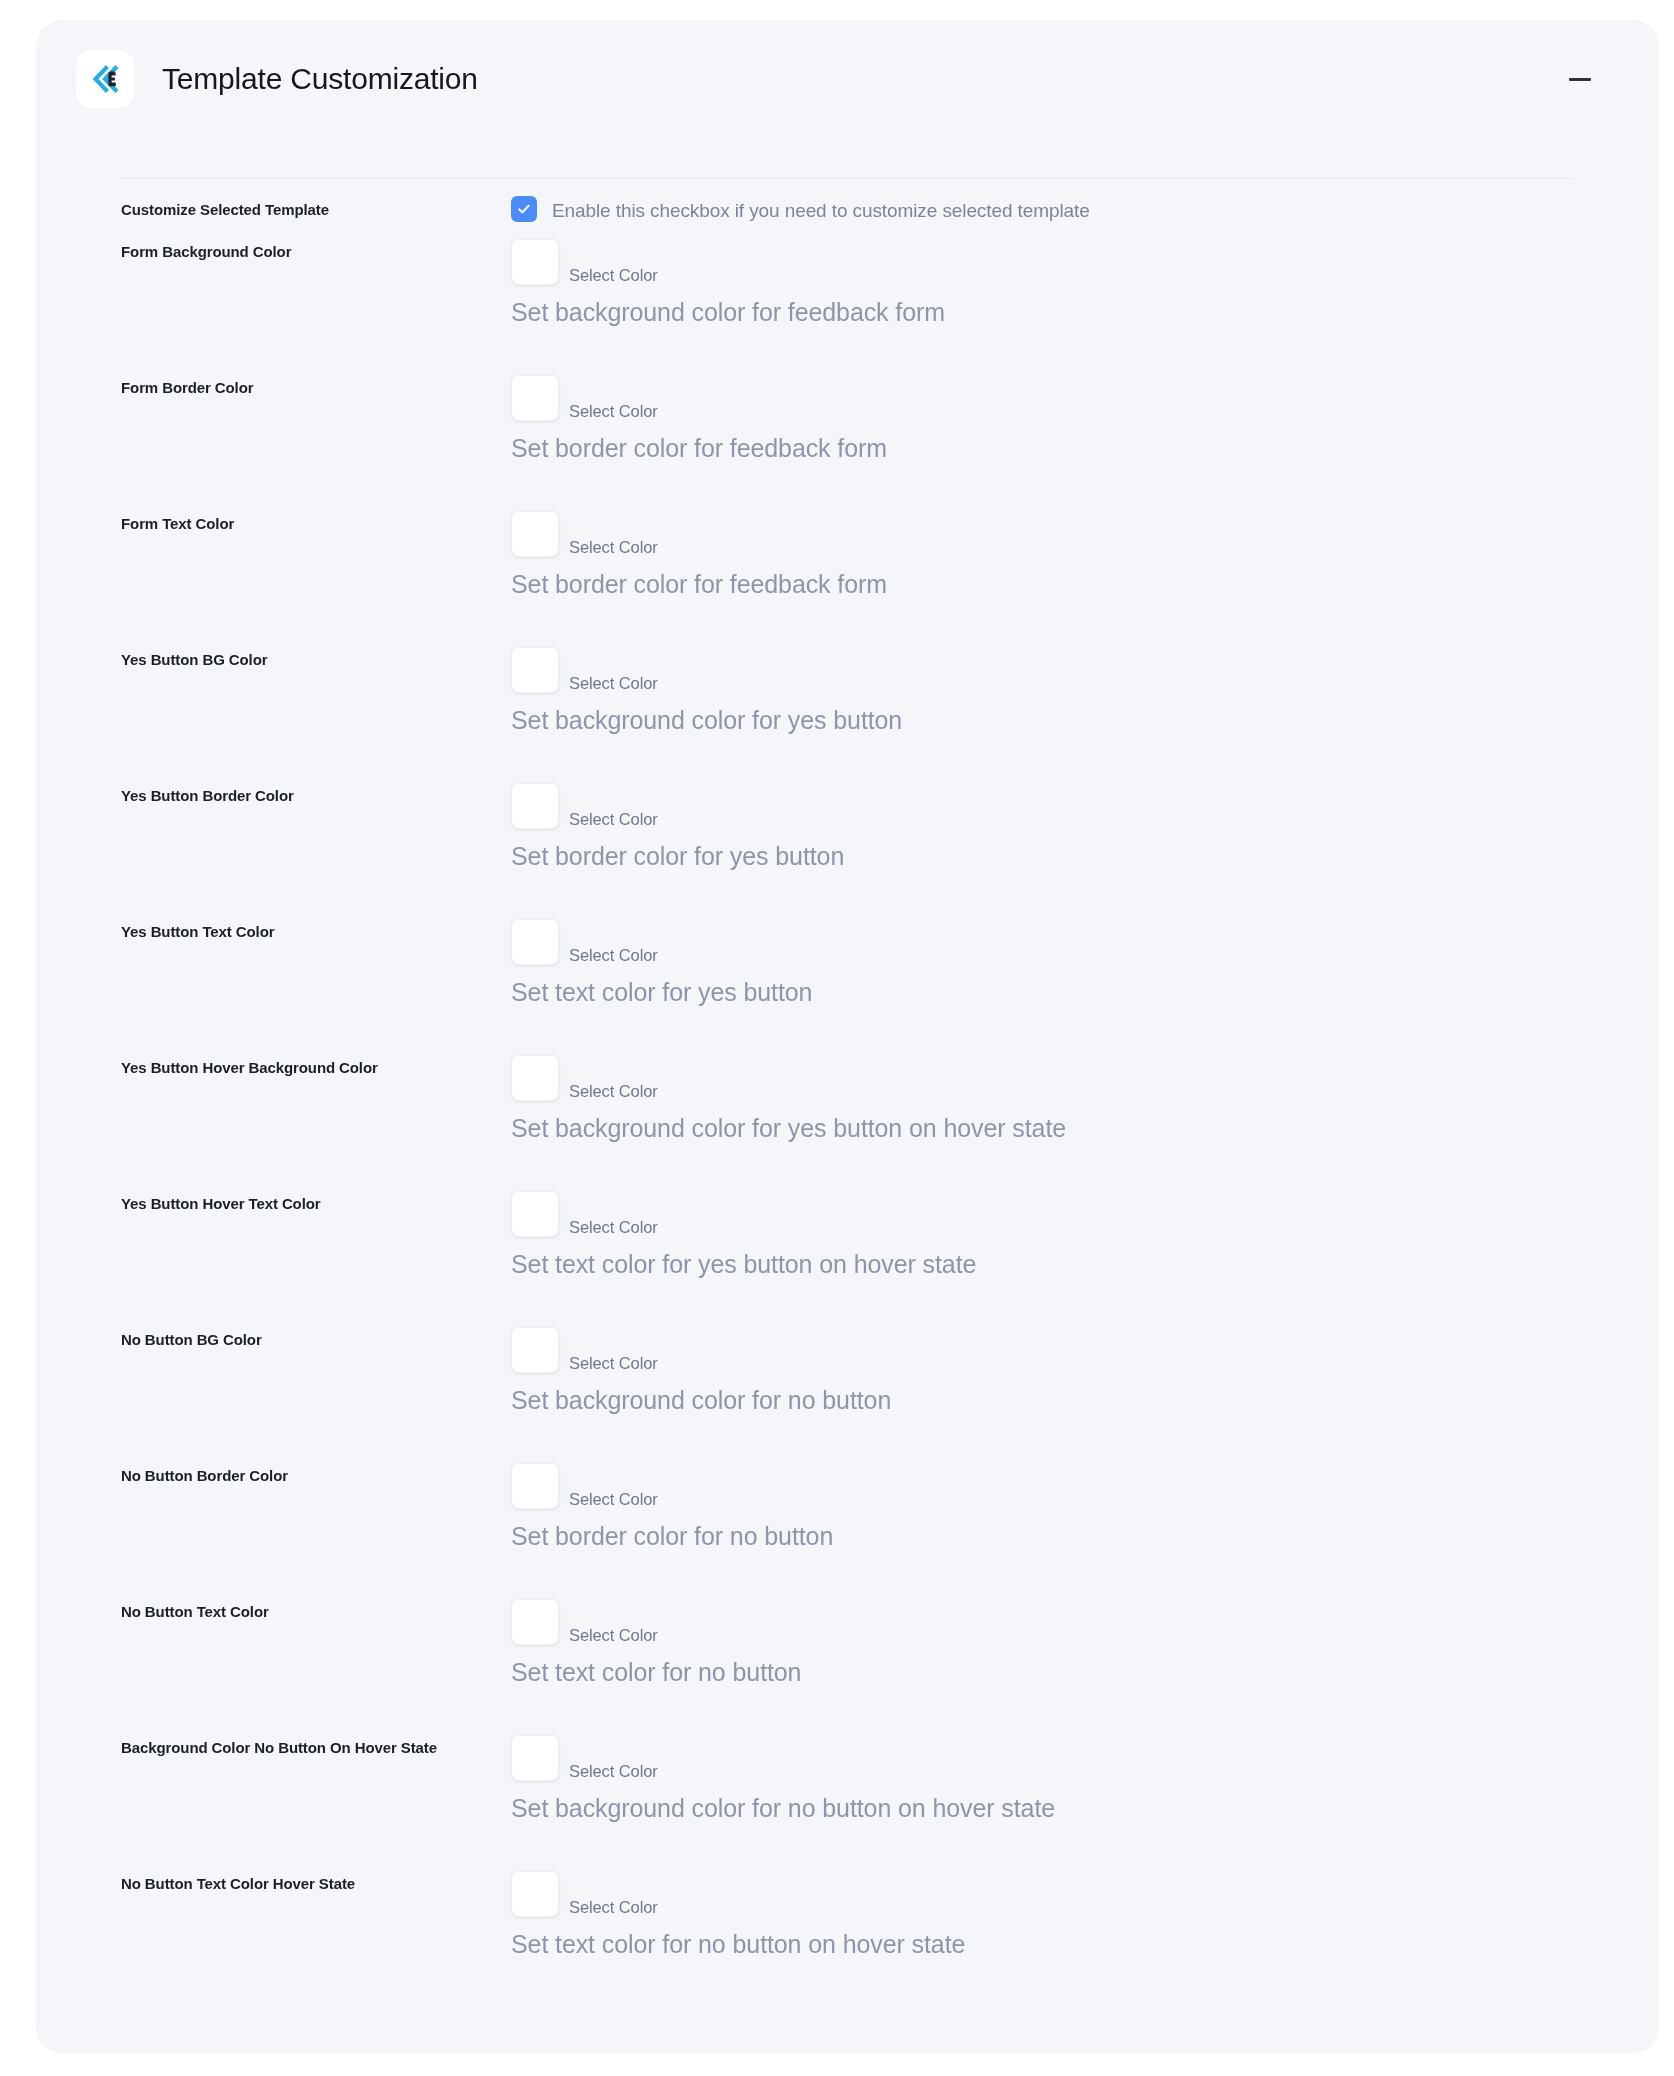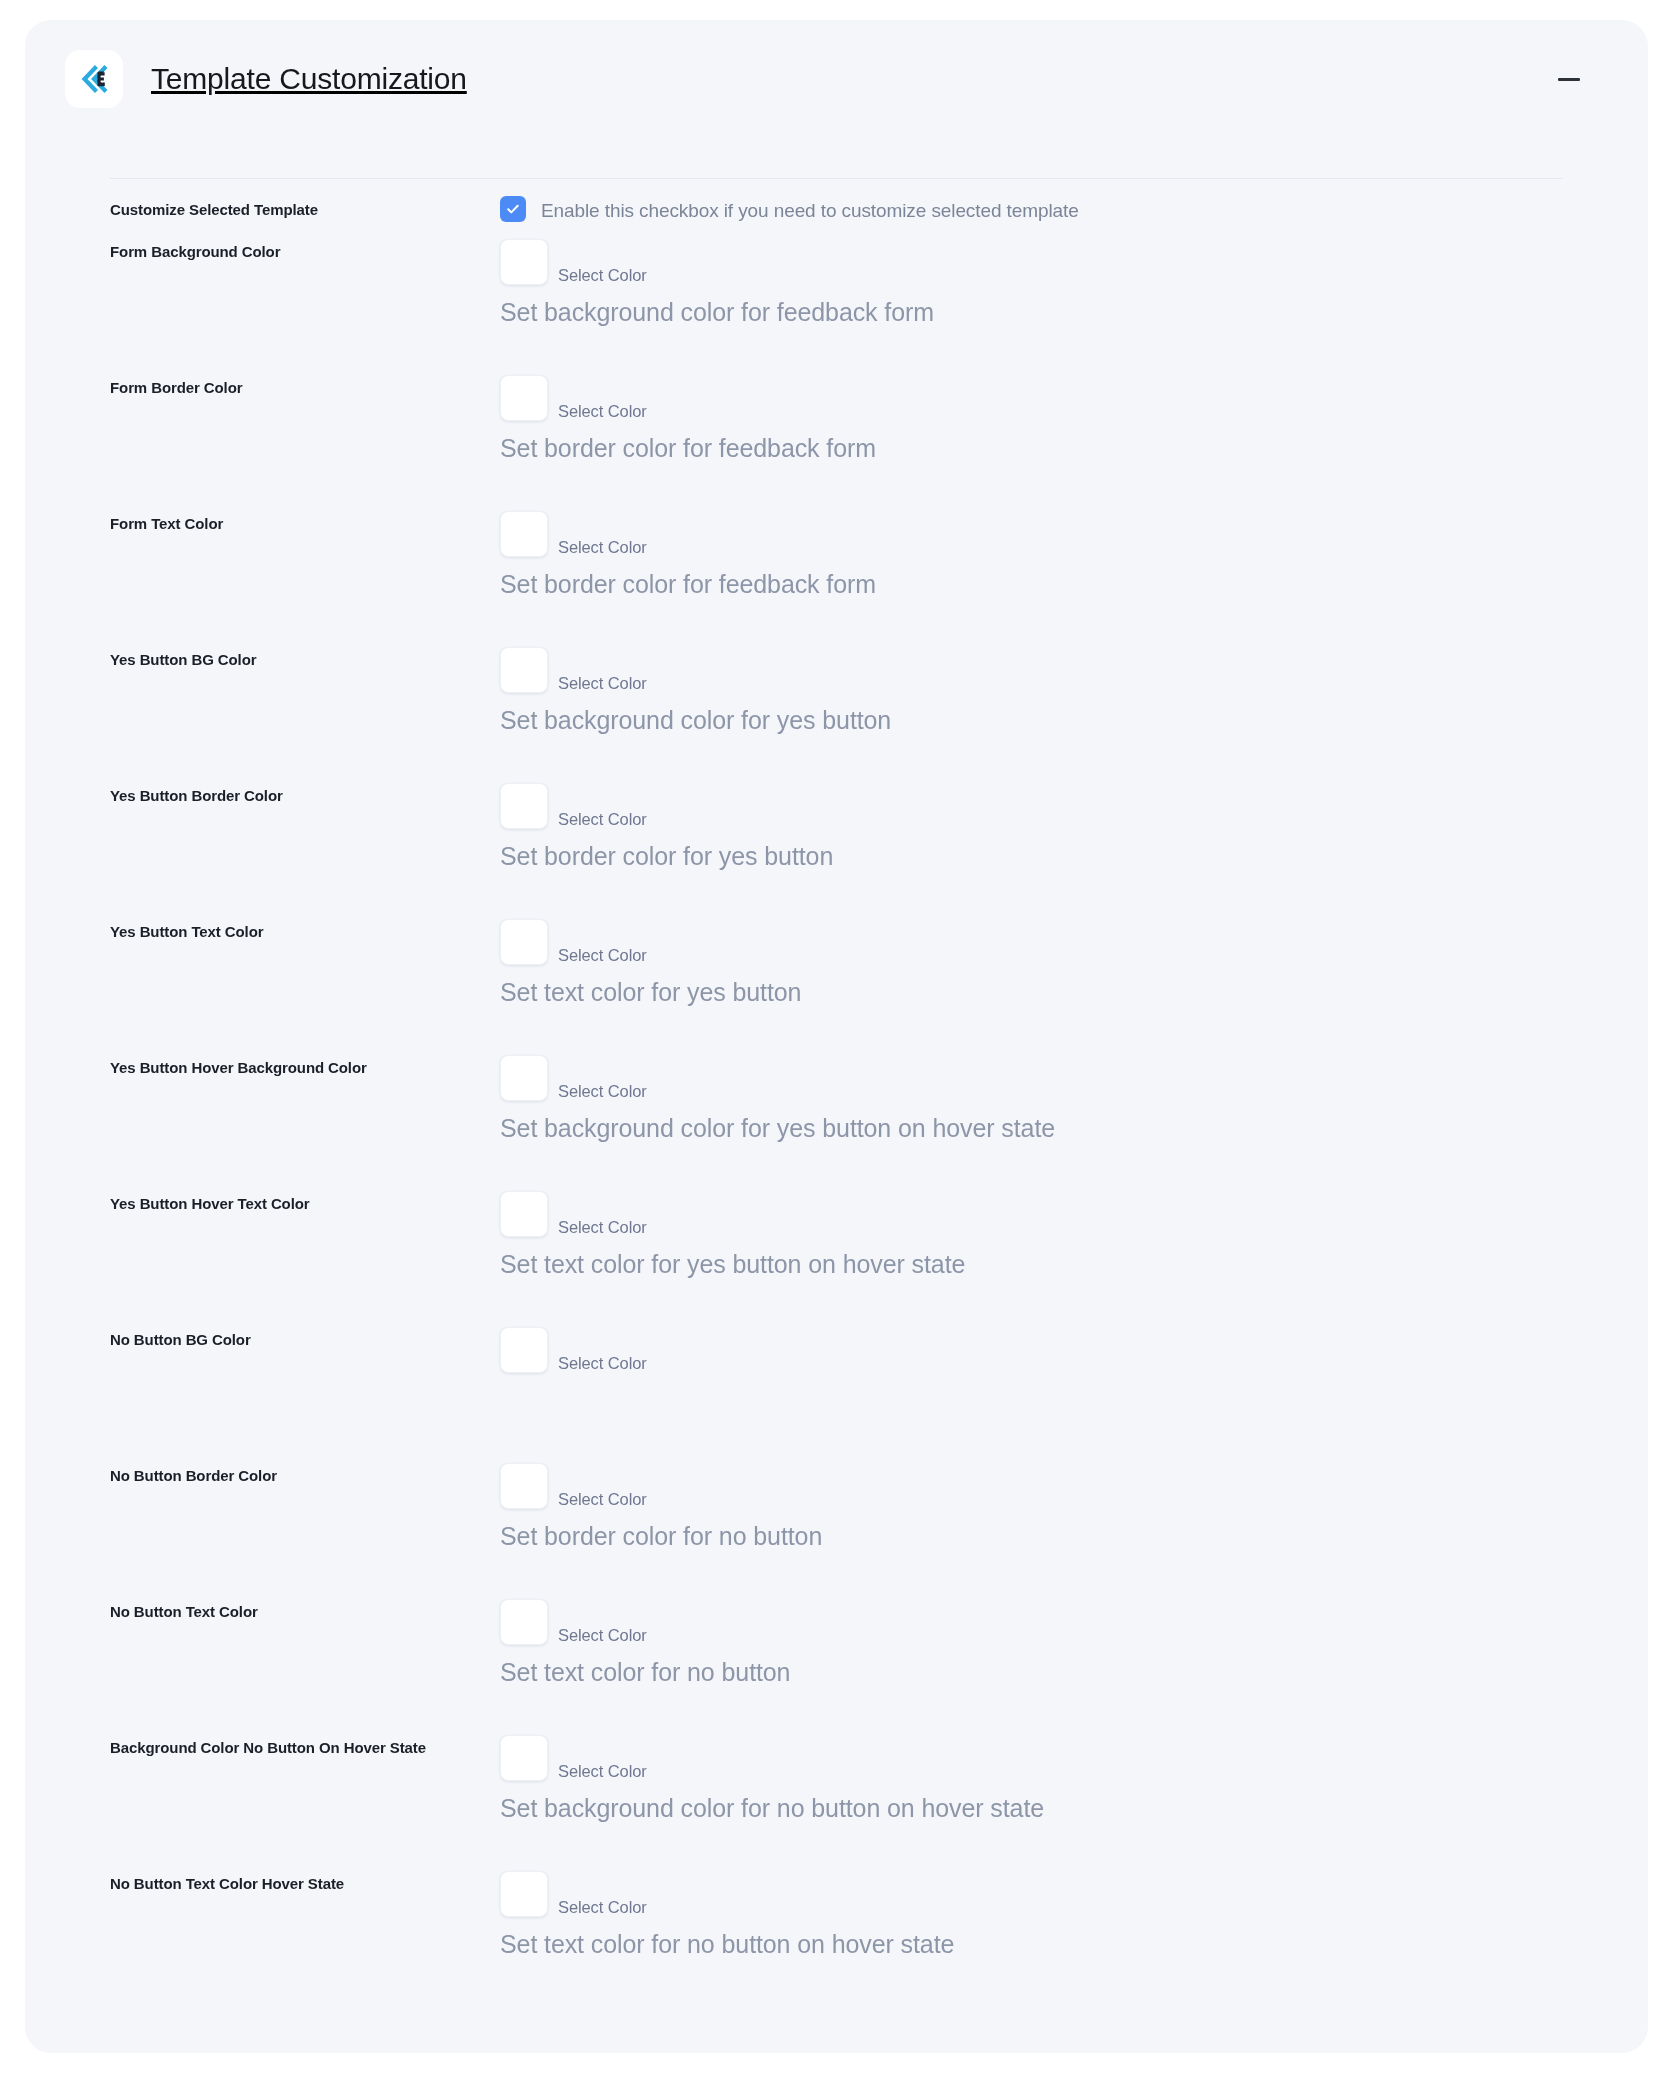--- a/index.html
+++ b/index.html
@@ -16,27 +16,26 @@
     position: relative;
     width: 1674px;
     height: 2076px;
     background: #ffffff;
     overflow: hidden;
   }
 
   
   .panel {
     position: absolute;
-    left: 25px;
+    left: 36px;
     top: 20px;
     width: 1623px;
     height: 2033px;
     background: #f4f6fa;
     border-radius: 26px;
-    text-decoration: underline;
   }
 
   
   .panel-header {
     position: relative;
     height: 118px;
     display: flex;
     align-items: center;
     padding: 0 60px 0 40px;
   }
@@ -315,20 +314,21 @@
     </div>
   </div>
 
   <div class="row color-row">
     <div class="row-label">No Button BG Color</div>
     <div class="row-control">
       <div class="swatch-line">
         <span class="swatch" style="background: rgb(255, 255, 255);"></span>
         <span class="swatch-text">Select Color</span>
       </div>
+      <div class="row-desc">Set background color for no button</div>
     </div>
   </div>
 
   <div class="row color-row">
     <div class="row-label">No Button Border Color</div>
     <div class="row-control">
       <div class="swatch-line">
         <span class="swatch" style="background: rgb(255, 255, 255);"></span>
         <span class="swatch-text">Select Color</span>
       </div>

